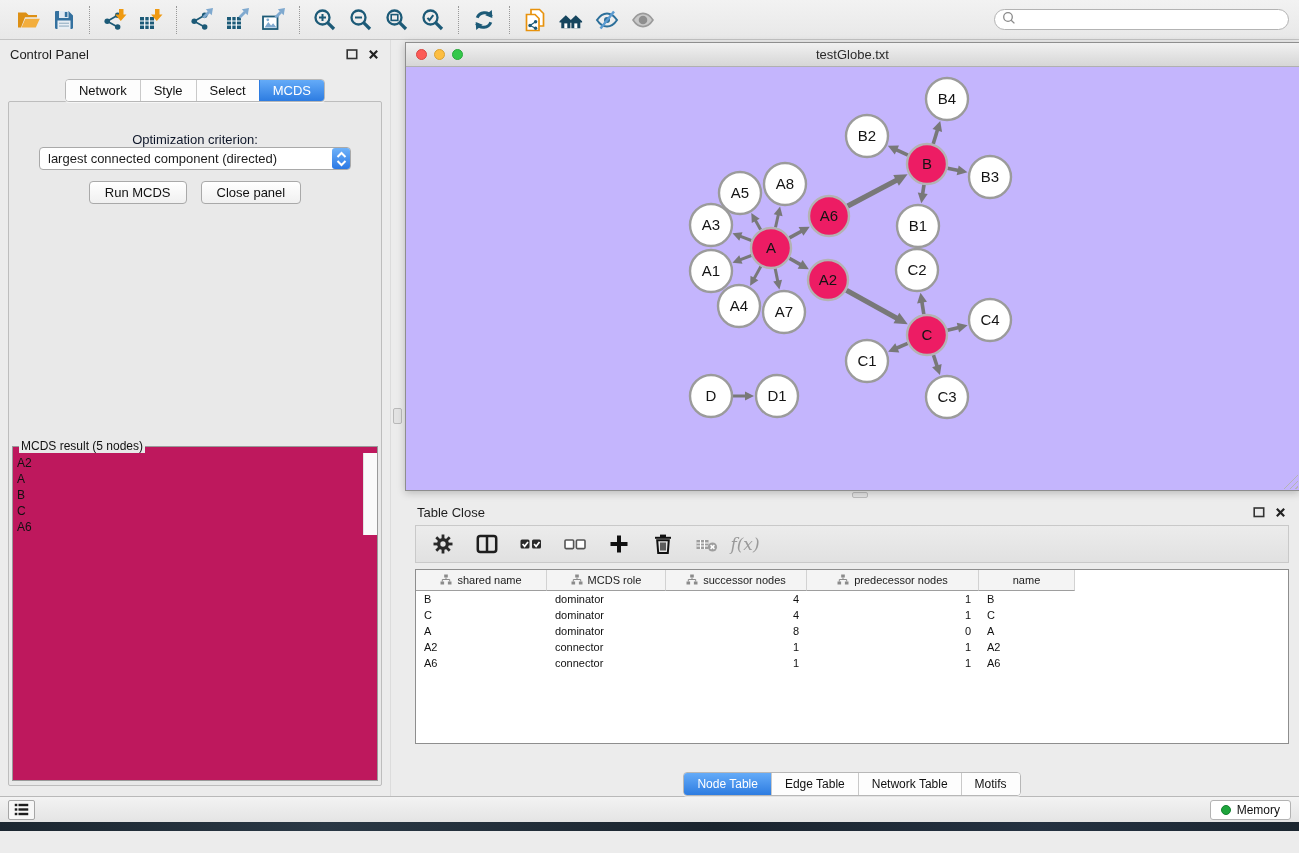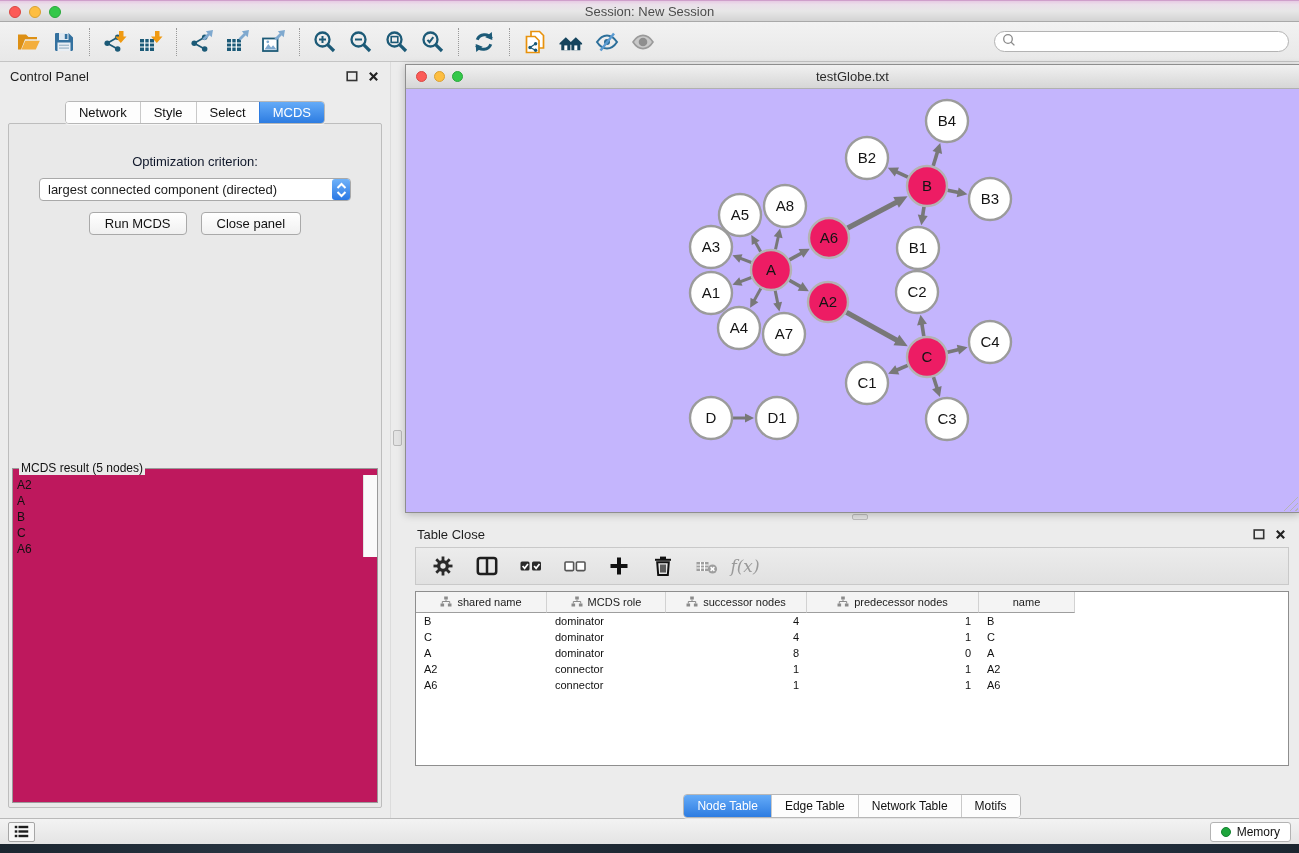--- a/index.html
+++ b/index.html
@@ -36,21 +36,21 @@
   .panel-title{font-size:13px;color:#1e1e1e;}
   .win-btns{margin-left:auto;display:flex;align-items:center;gap:9px;}
   .float-ic,.close-ic{width:13px;height:13px;display:inline-flex;align-items:center;justify-content:center;}
   .seg{display:inline-flex;border:1px solid #b7b7b7;border-radius:4px;overflow:hidden;background:#fdfdfd;box-shadow:0 1px 0 rgba(255,255,255,.6);}
   .seg .tab{padding:3px 13px;font-size:13px;color:#111;background:#fdfdfd;white-space:nowrap;}
   .seg .tab + .tab{border-left:1px solid #c9c9c9;}
   .seg .tab.active{background:linear-gradient(#64abf8,#2d7ce1);color:#fff;border-left-color:#2d7ce1;}
   .cp-tabs{display:flex;justify-content:center;position:relative;z-index:2;}
   .cp-content{flex:1;margin:-12px 8px 10px;padding-top:12px;border:1px solid #bdbdbd;border-radius:2px;background:#e9e9e9;display:flex;flex-direction:column;align-items:center;}
   .opt-label{margin-top:18px;font-size:13px;color:#0f172a;}
-  .dropdown{margin-top:9px;width:312px;height:23px;background:#fff;border:1px solid #a9a9a9;border-radius:4px;display:flex;align-items:center;padding-left:8px;font-size:13px;}
+  .dropdown{width:312px;height:23px;background:#fff;border:1px solid #a9a9a9;border-radius:4px;display:flex;align-items:center;padding-left:8px;font-size:13px;}
   .dd-stepper{margin-left:auto;width:18px;height:21px;border-radius:3px;background:linear-gradient(#6fb2f9,#2a78e4);display:flex;align-items:center;justify-content:center;margin-right:0px;}
   .cp-buttons{display:flex;gap:14px;margin-top:11px;}
   .btn{padding:3px 15px;font-size:13px;color:#111;background:linear-gradient(#ffffff,#f0f0f0);border:1px solid #a9a9a9;border-radius:4px;}
   .cp-spacer{flex:1;}
   fieldset.result{width:366px;height:342px;margin-bottom:4px;border:1px solid #9a9a9a;background:#be185d;position:relative;padding:2px 0 0 4px;}
   fieldset.result legend{font-size:12px;color:#111;background:#e9e9e9;padding:0 2px;margin-left:2px;}
   .result-list{font-size:12px;line-height:16px;color:#111;}
   .vscroll{position:absolute;right:0;top:0;bottom:0;width:14px;background:#fafafa;border-left:1px solid #e2e2e2;}
 
   
@@ -84,28 +84,20 @@
   .list-btn{width:27px;height:20px;border:1px solid #a6a6a6;border-radius:2px;background:#f7f7f7;display:flex;align-items:center;justify-content:center;}
   .memory-btn{margin-left:auto;height:20px;border:1px solid #b3b3b3;border-radius:3px;background:#fff;display:flex;align-items:center;gap:6px;padding:0 10px;font-size:12px;color:#111;}
   .mem-dot{width:10px;height:10px;border-radius:50%;background:#1ea53c;border:1px solid #138230;}
   .desktop-strip{height:9px;background:linear-gradient(90deg,#1b2630,#2a3845 25%,#1a242e 55%,#243141 80%,#1b2630);}
 </style>
 </head>
 <body>
 
 <div>
 
-  <div class="titlebar">
-    <div class="traffic">
-      <span class="light red"></span>
-      <span class="light yellow"></span>
-      <span class="light green"></span>
-    </div>
-    <div class="win-title">Session: New Session</div>
-  </div>
 
   <div class="toolbar">
     <div class="tb-icons">
         <span class="tb-icon">
           <svg width="24" height="24" viewBox="0 0 24 24">
             <path d="M2 4.5h8l2.5 2.5H21v2.3H9L5 19.5H2z" fill="#dd9015"></path>
             <path d="M9.3 10.7H23.8L19.8 19.5H5.5z" fill="#f3ae3d"></path>
           </svg>
         </span>
         <span class="tb-icon">

